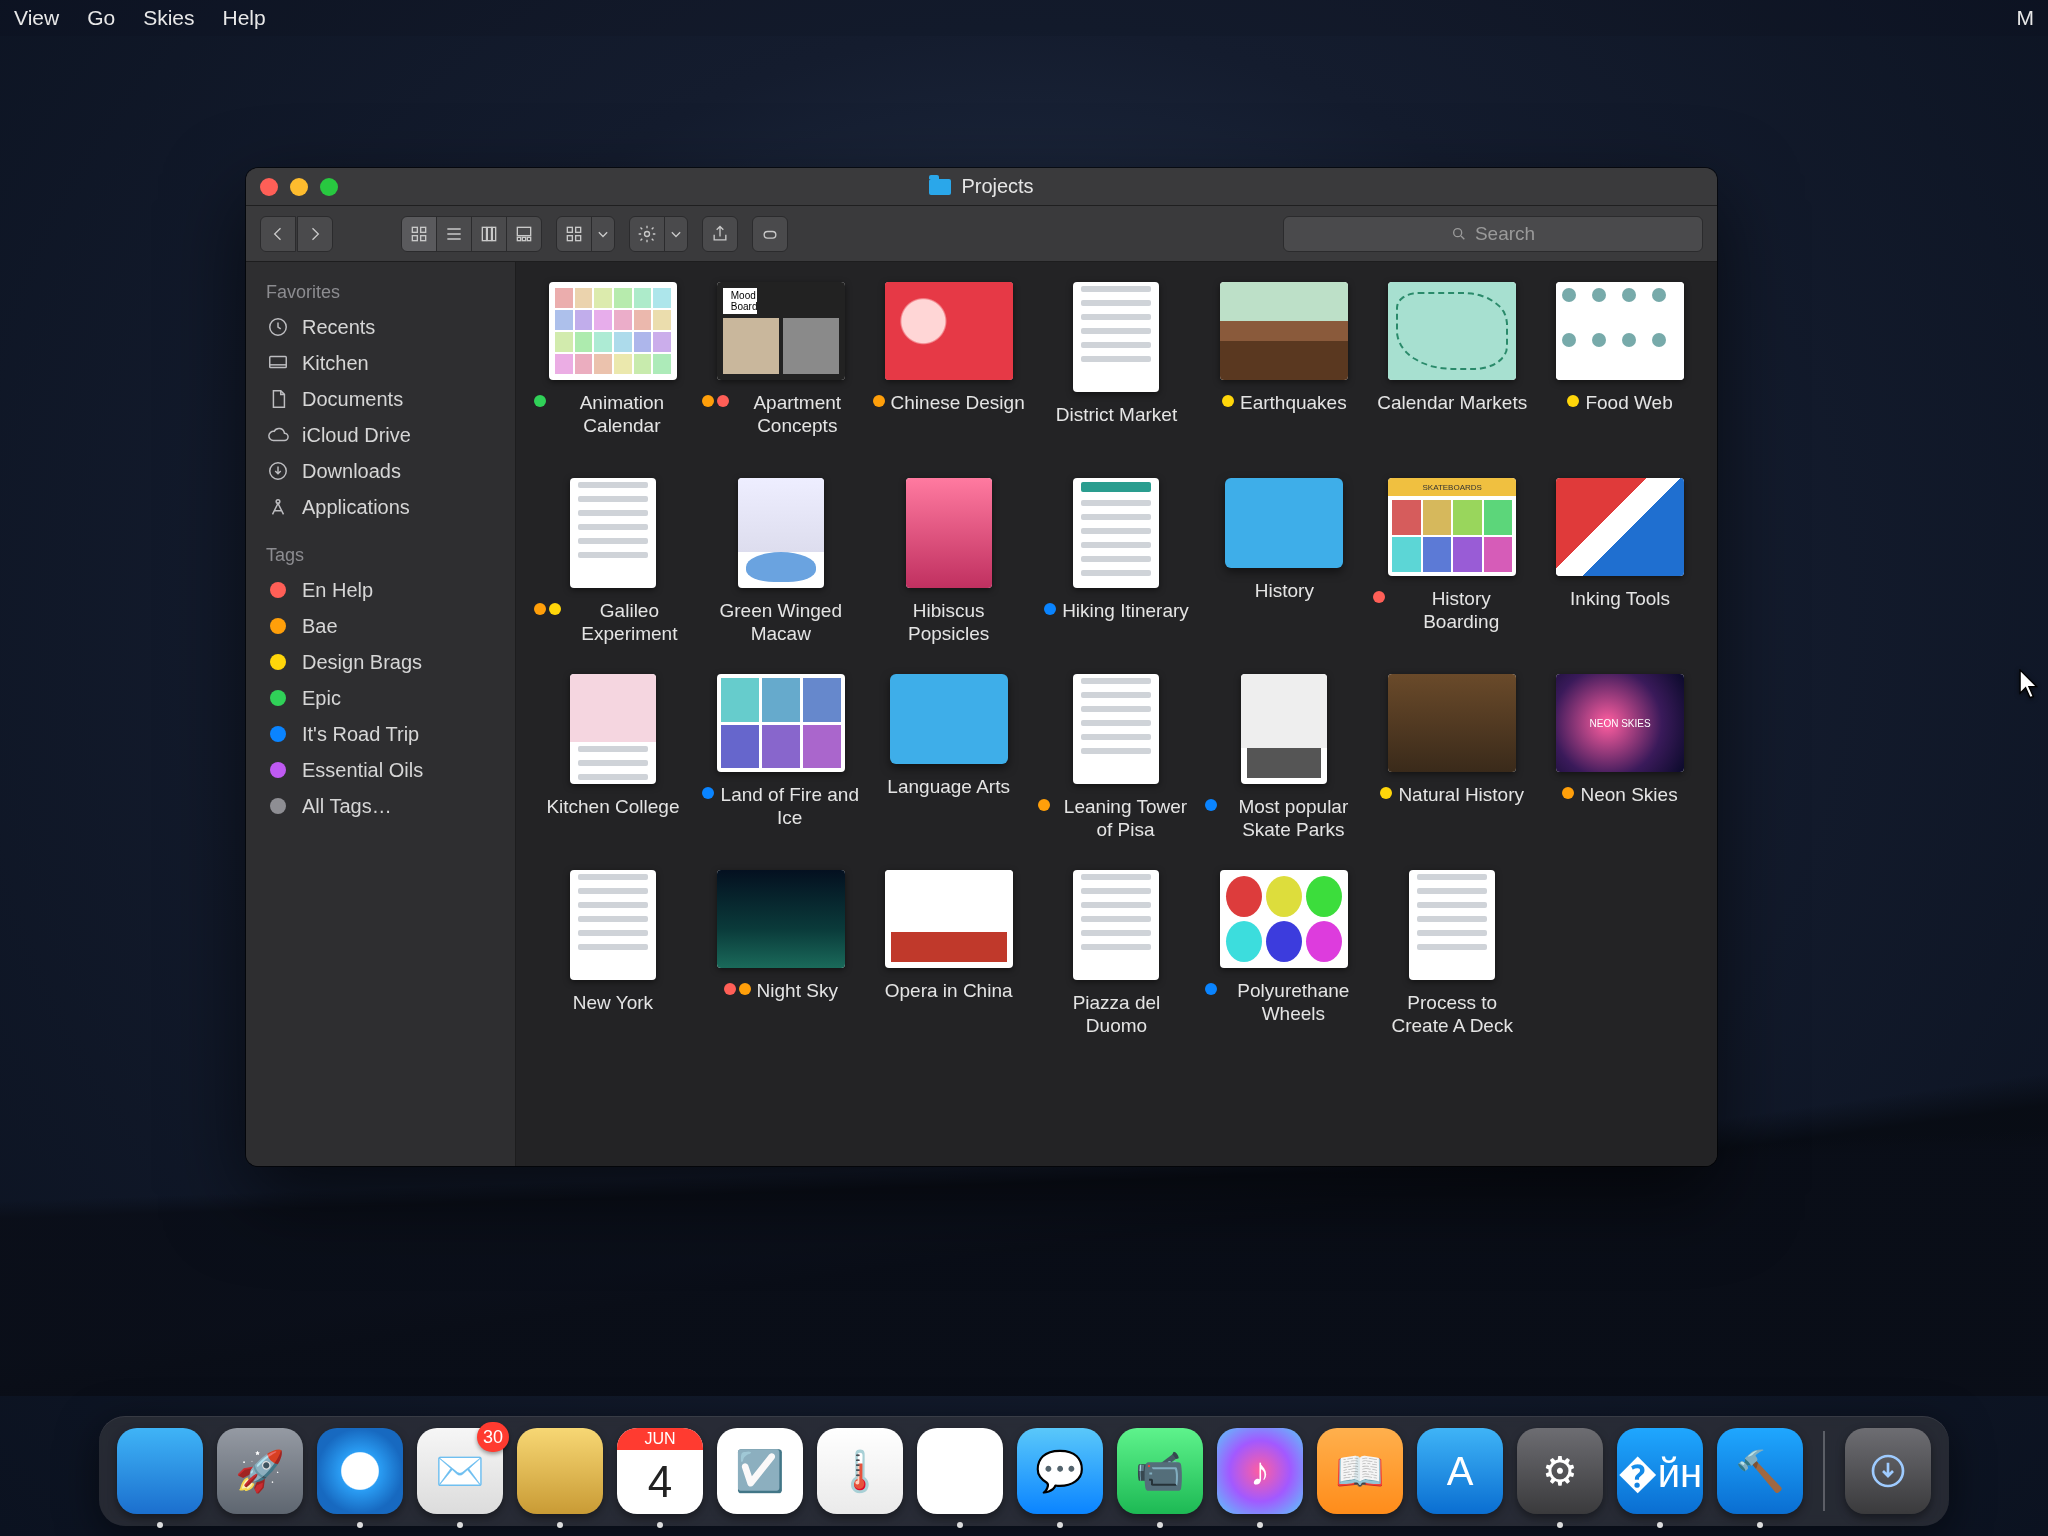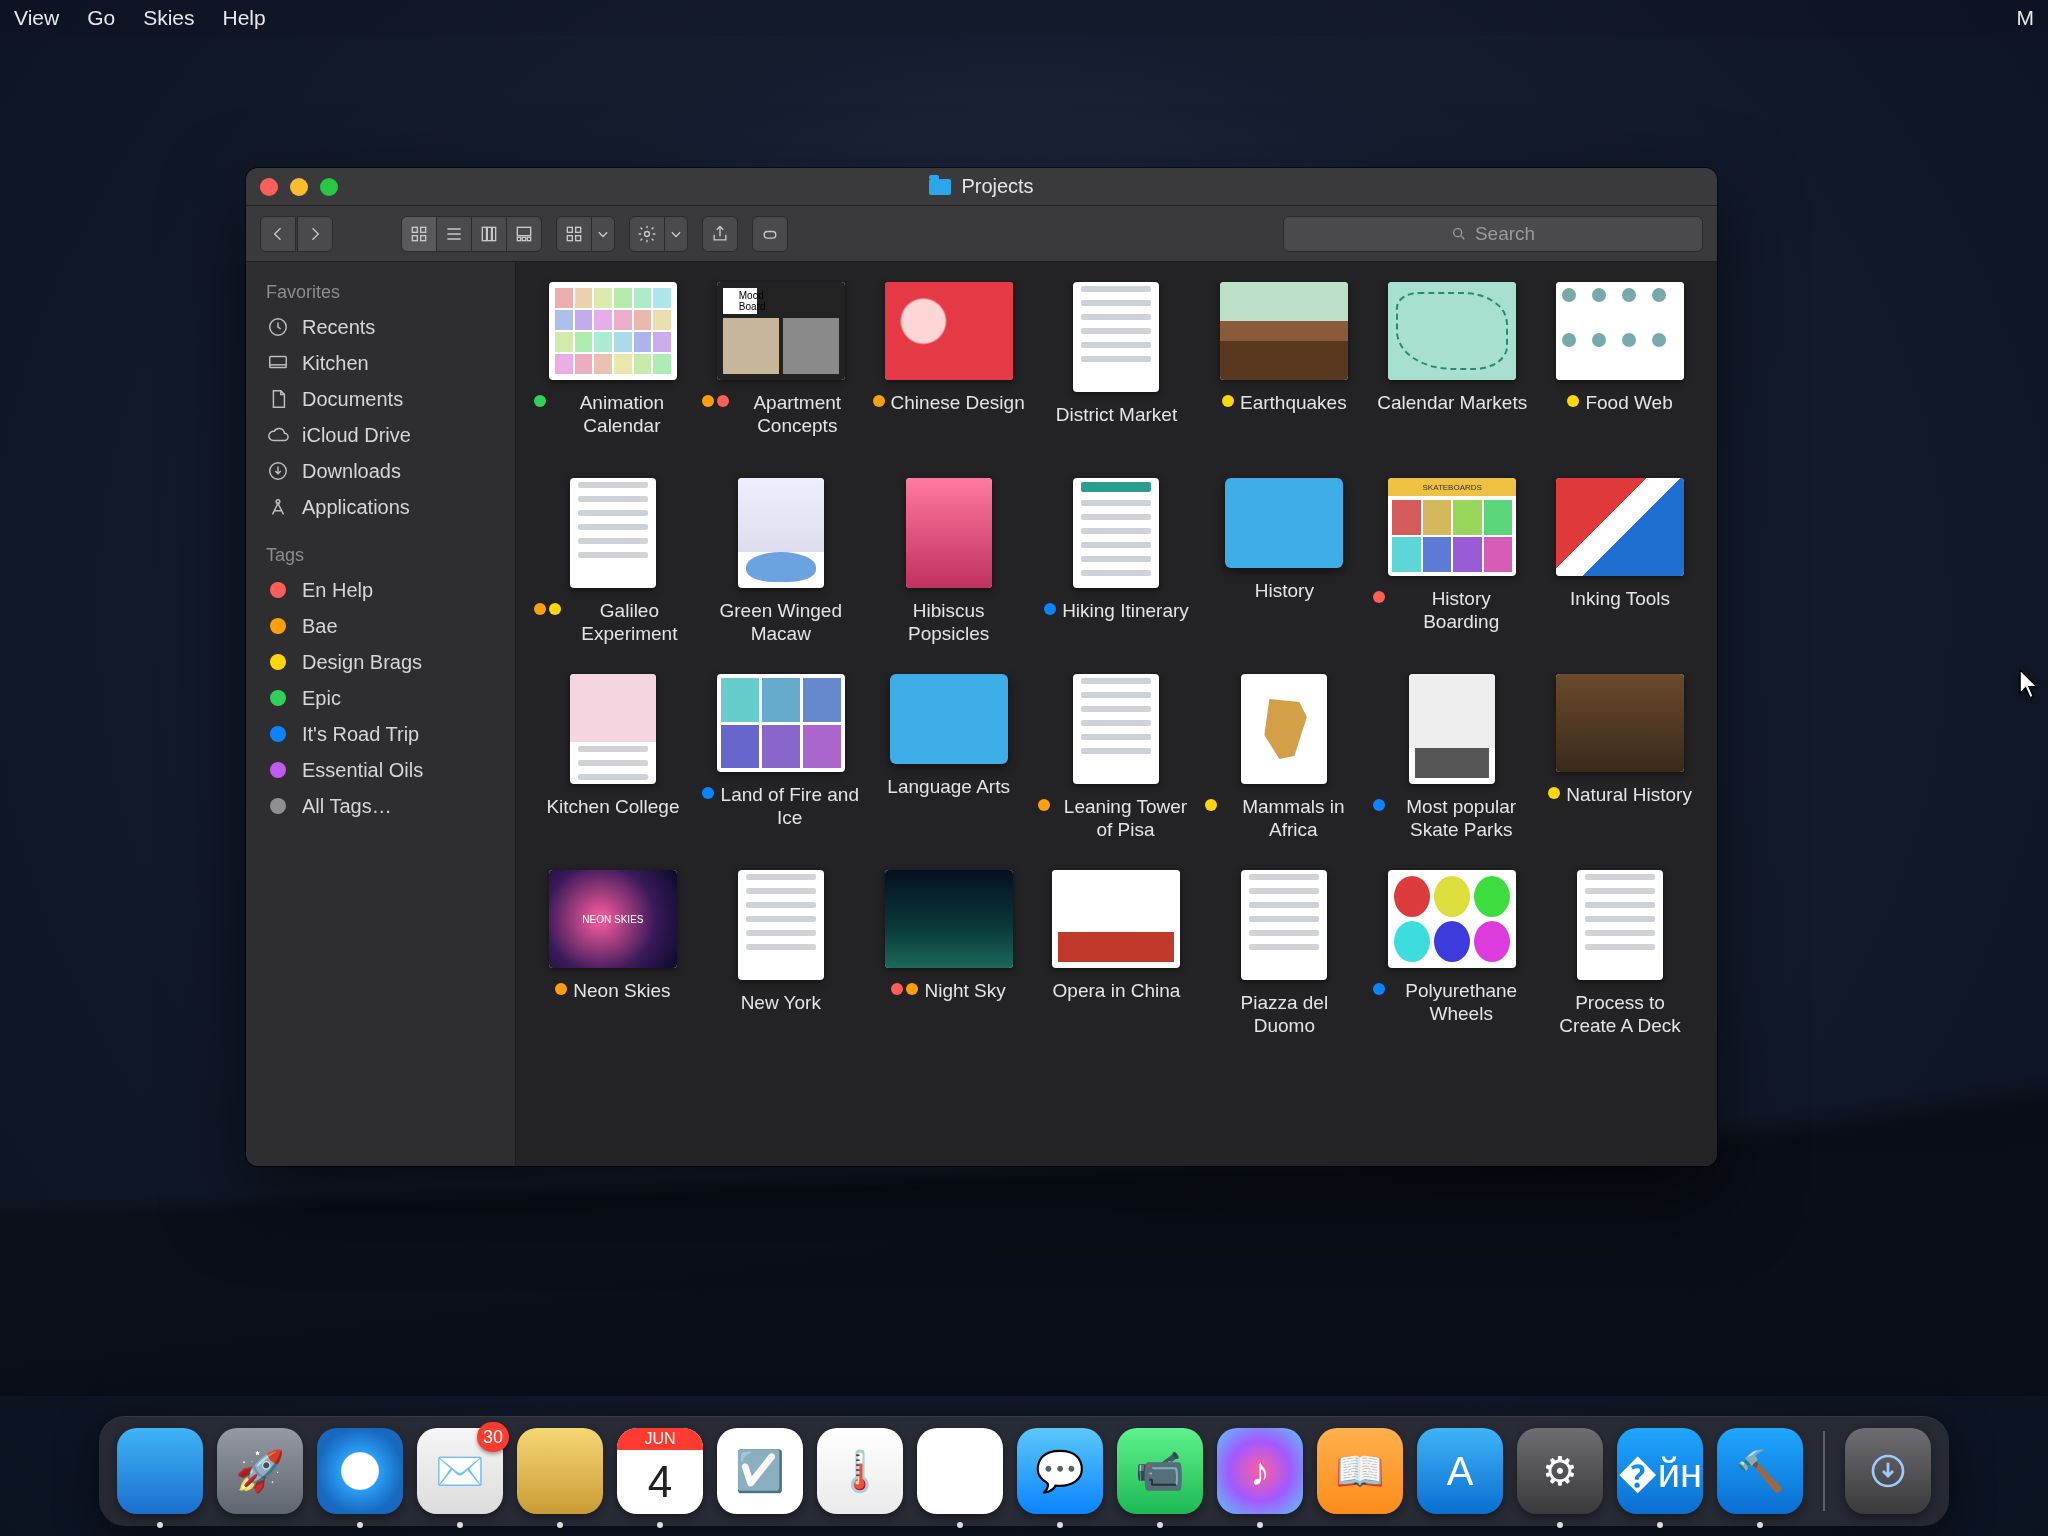--- a/index.html
+++ b/index.html
@@ -419,21 +419,21 @@
             <div class="label-row">
               <span class="tagdots">
                 <span class="td c-green"></span>
               </span>
               <span class="ltxt">Animation Calendar</span>
             </div>
           </div>
           <div class="file">
             <div class="thumb ">
               <div style="flex:1;background:#222;color:#fff;display:flex;flex-direction:column;padding:6px;font-size:10px">
-                <div style="background:#fff;color:#000;padding:2px 16px;width:34px">Mood<br>Board</div>
+                <div style="background:#fff;color:#000;padding:2px 8px;width:34px">Mood<br>Board</div>
                 <div style="flex:1;display:flex;gap:4px;margin-top:4px">
                   <div style="flex:1;background:#c9b79c"></div>
                   <div style="flex:1;background:#8a8a8a"></div>
                 </div>
               </div>
             </div>
             <div class="label-row">
               <span class="tagdots">
                 <span class="td c-orange"></span>
                 <span class="td c-red"></span>
@@ -638,33 +638,20 @@
             </div>
             <div class="label-row">
               <span class="tagdots">
                 <span class="td c-orange"></span>
               </span>
               <span class="ltxt">Leaning Tower of Pisa</span>
             </div>
           </div>
           <div class="file">
             <div class="thumb portrait">
-              <div style="flex:1;display:flex;align-items:center;justify-content:center">
-                <div style="width:50px;height:60px;background:#d4a047;clip-path:polygon(20% 0,80% 5%,95% 30%,70% 95%,40% 100%,10% 60%)"></div>
-              </div>
-            </div>
-            <div class="label-row">
-              <span class="tagdots">
-                <span class="td c-yellow"></span>
-              </span>
-              <span class="ltxt">Mammals in Africa</span>
-            </div>
-          </div>
-          <div class="file">
-            <div class="thumb portrait">
               <div style="flex:1;background:#eee"></div>
               <div style="height:30px;background:#555;margin:0 6px 6px"></div>
             </div>
             <div class="label-row">
               <span class="tagdots">
                 <span class="td c-blue"></span>
               </span>
               <span class="ltxt">Most popular Skate Parks</span>
             </div>
           </div>

